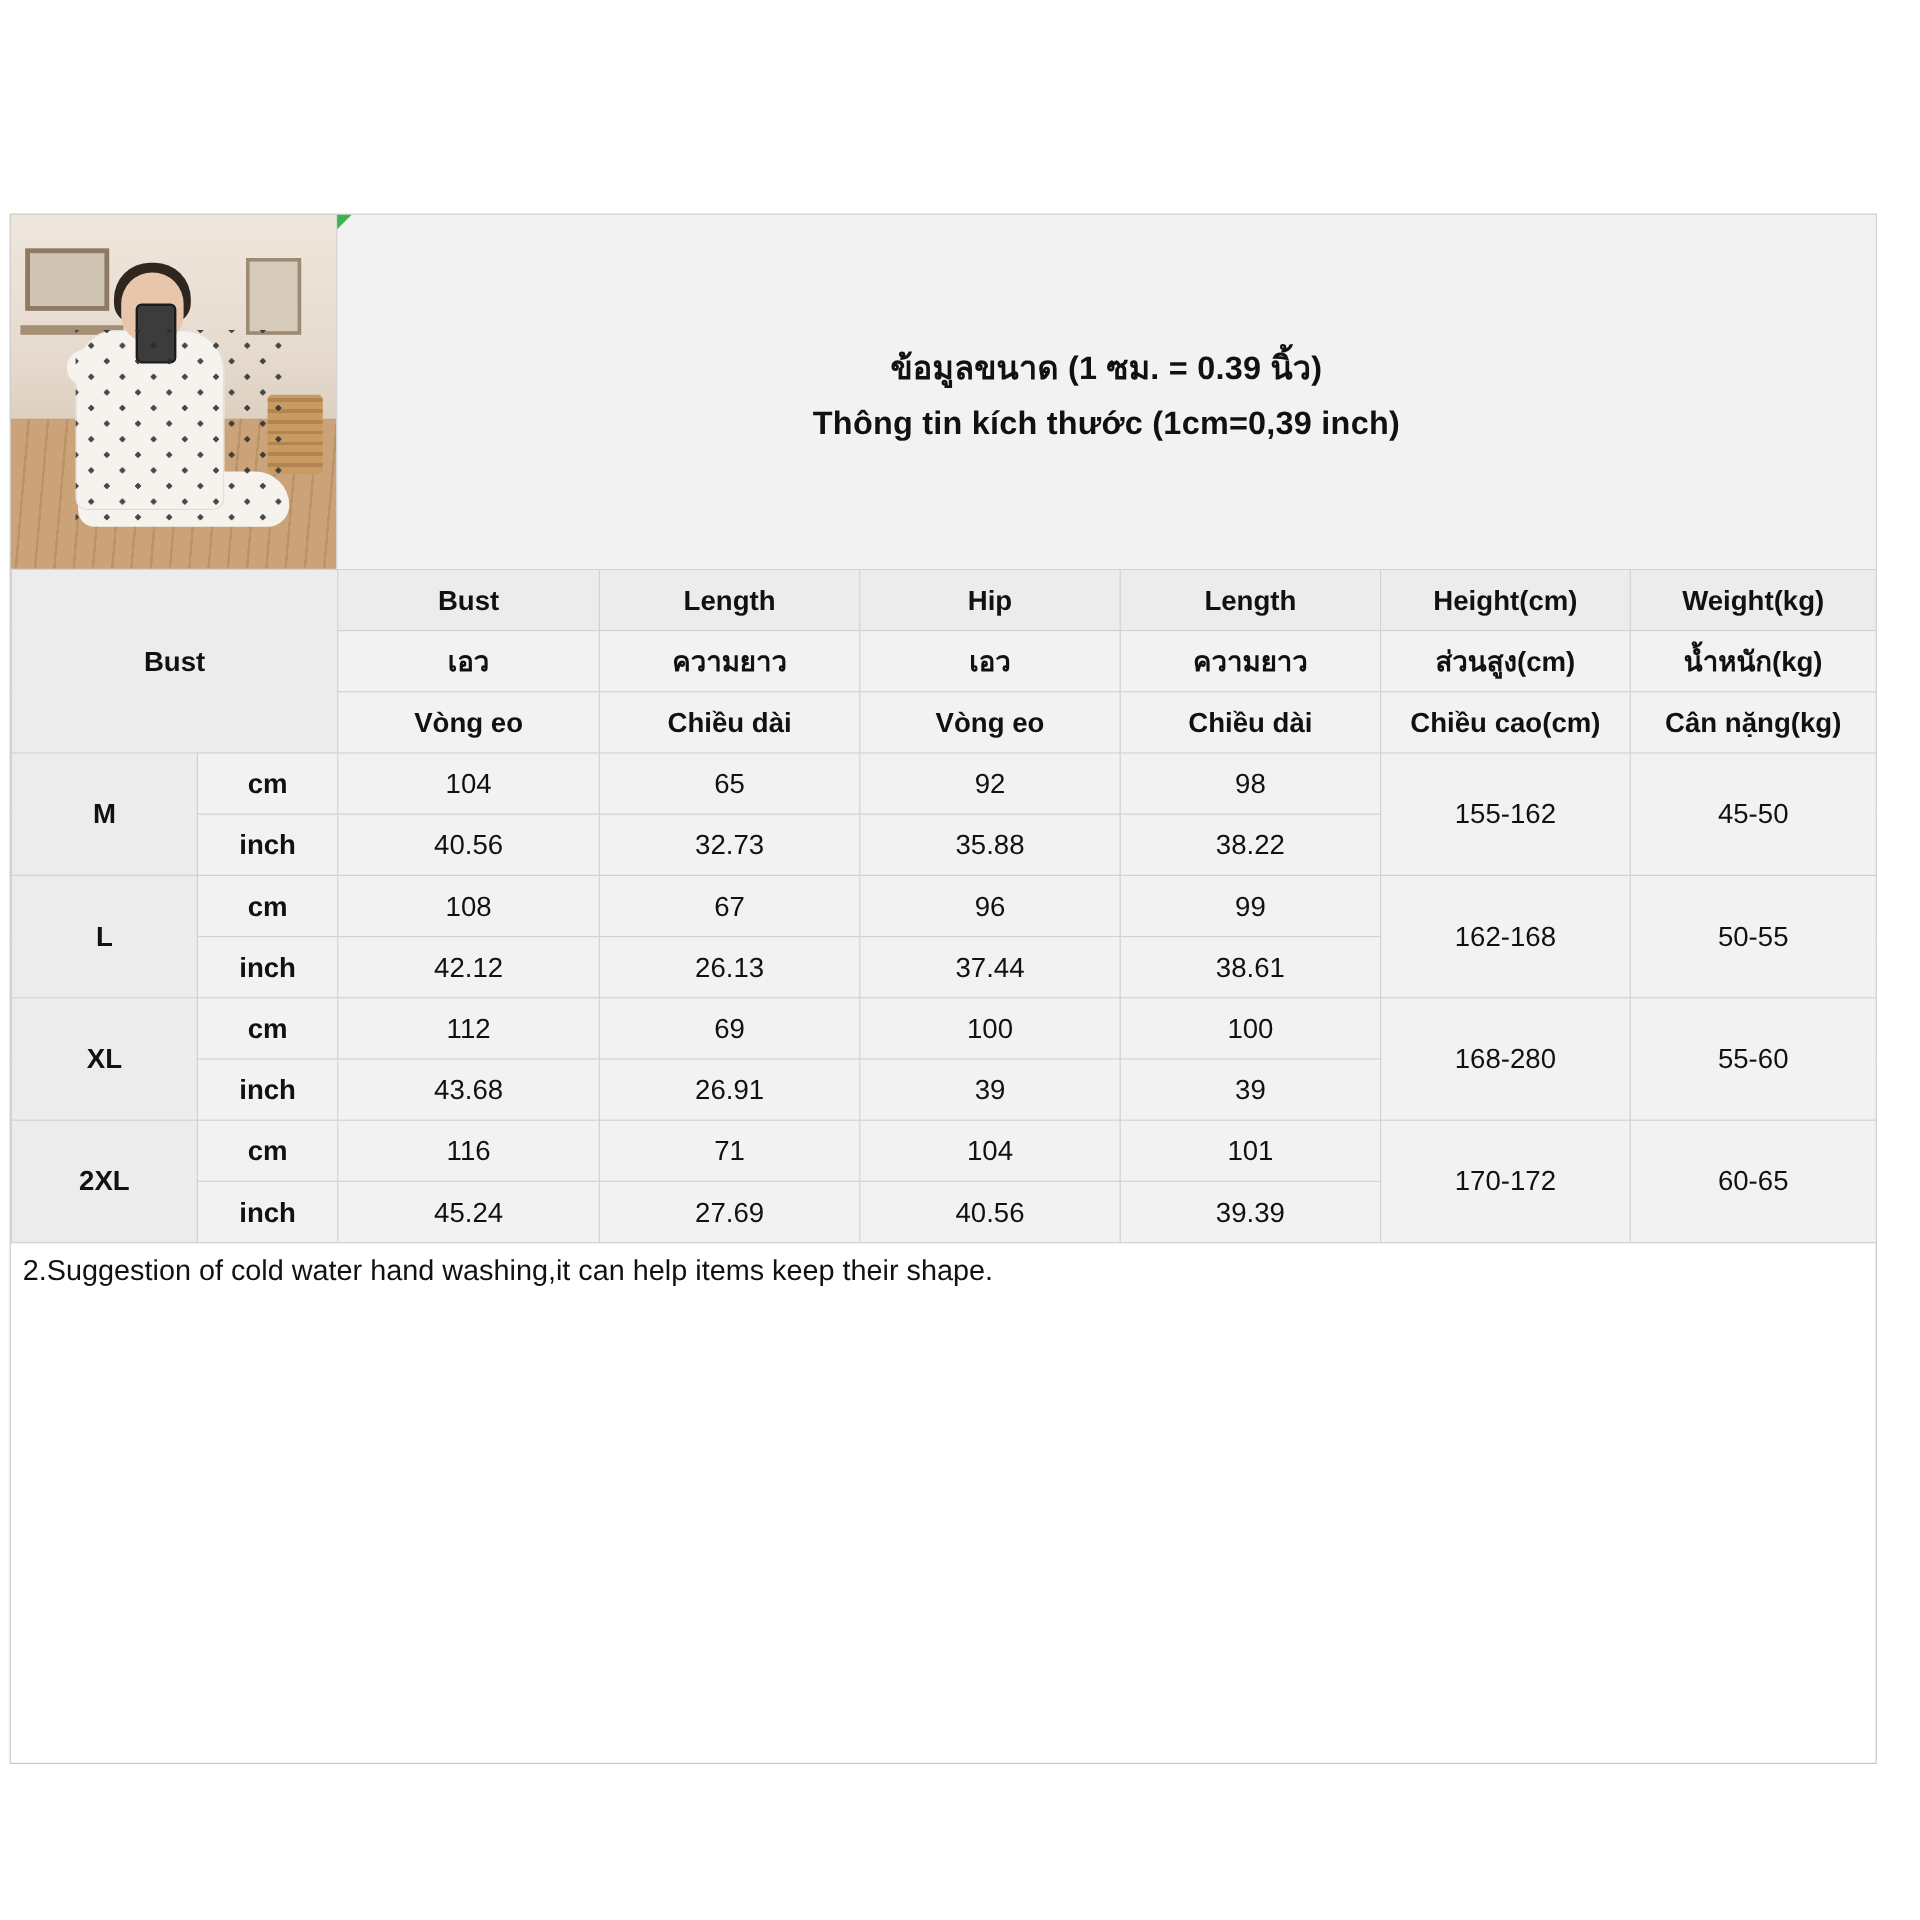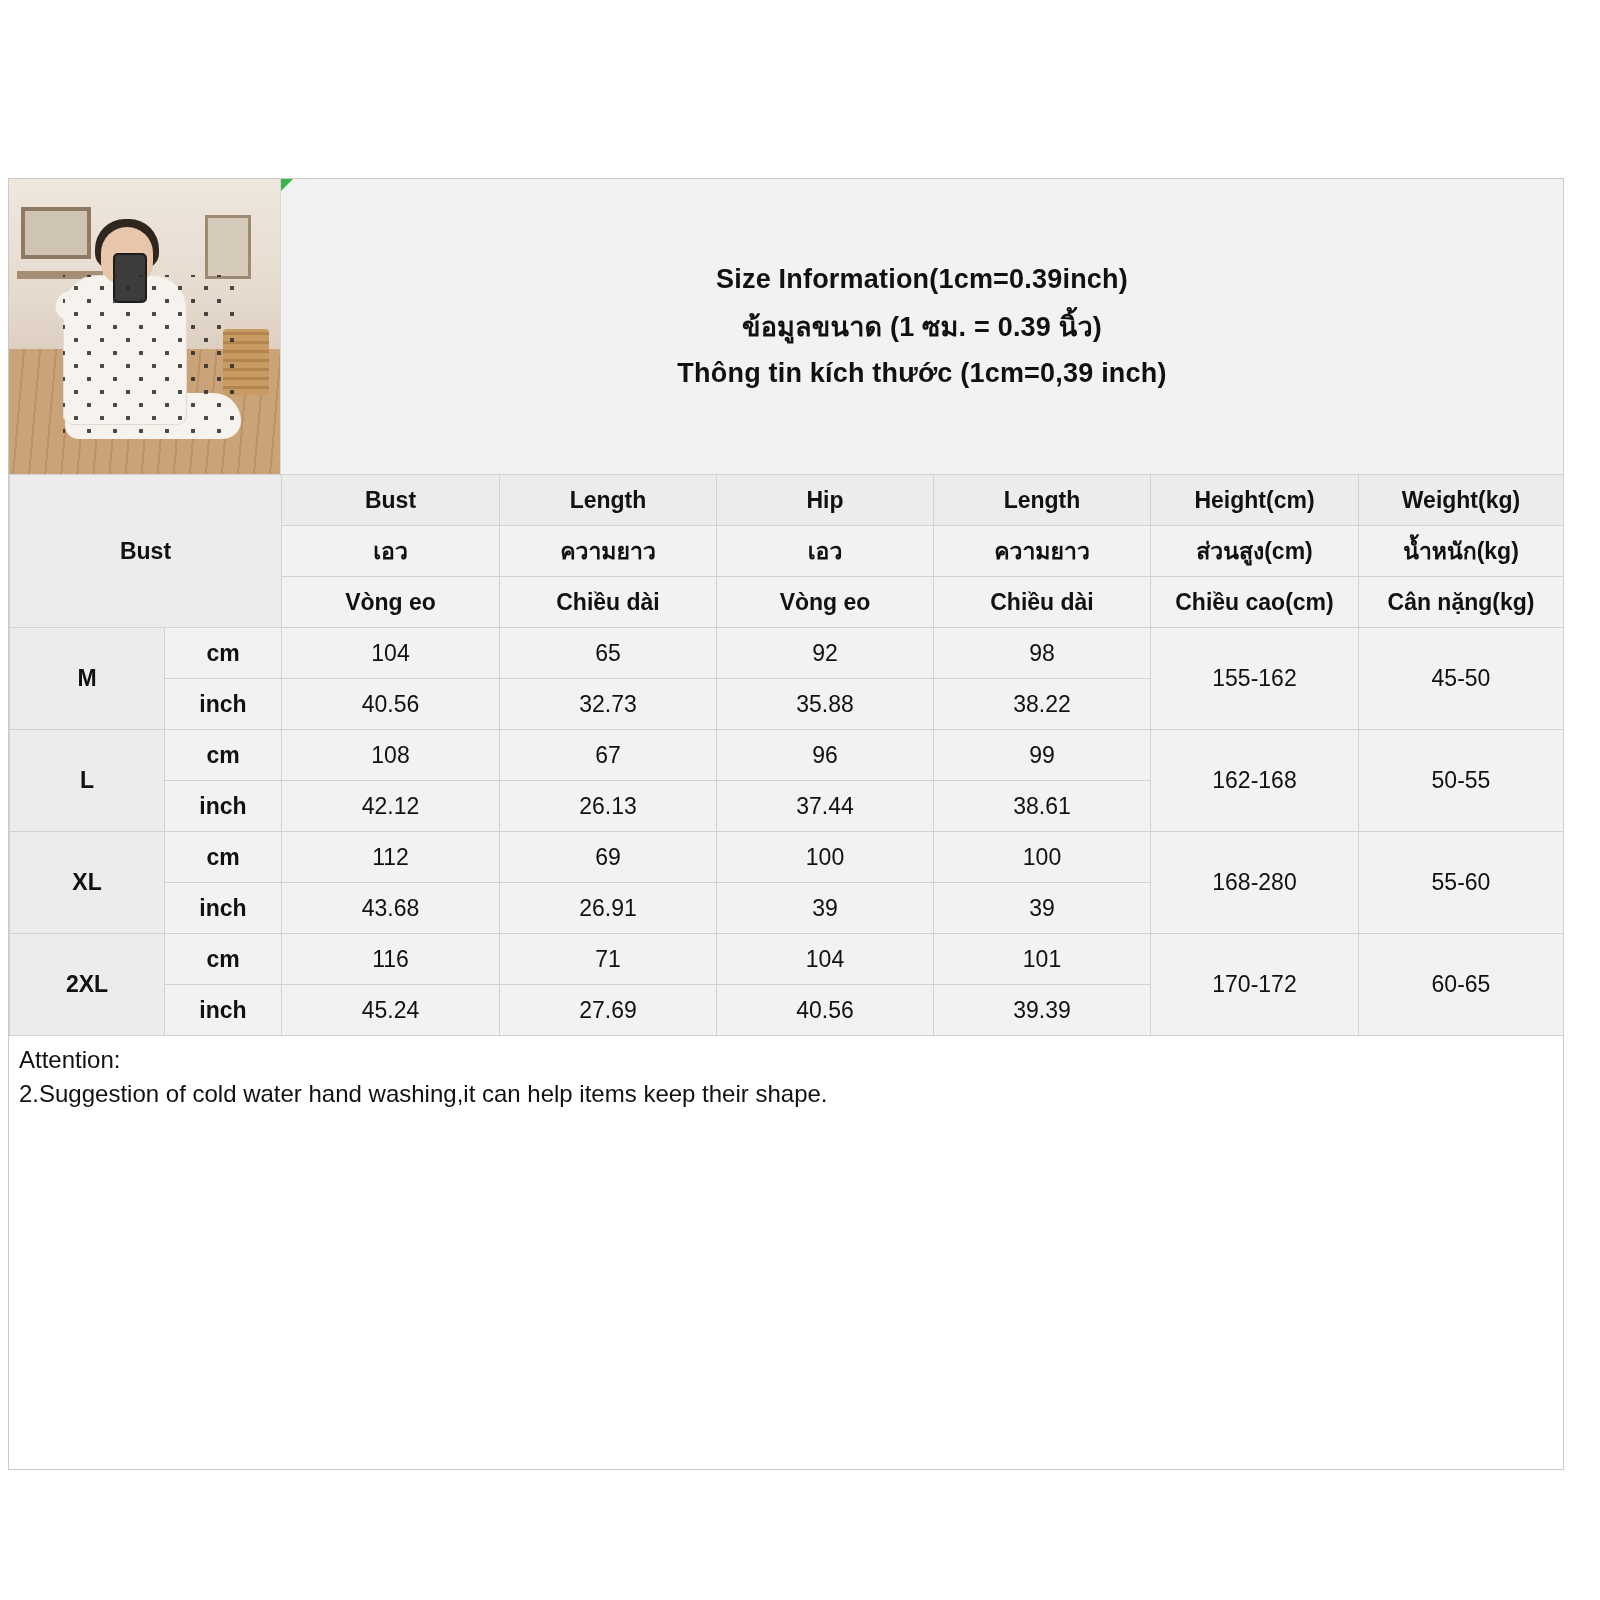--- a/index.html
+++ b/index.html
@@ -212,21 +212,20 @@
         <div class="ph-legs"></div>
         <div class="ph-body"></div>
         <div class="ph-hair"></div>
         <div class="ph-head"></div>
         <div class="ph-arm"></div>
         <div class="ph-phone"></div>
         <div class="ph-dots"></div>
       </div>
       <div class="green-tick"></div>
       <div class="title-box">
-        <div class="title-line">Size Information(1cm=0.39inch)</div>
         <div class="title-line">ข้อมูลขนาด (1 ซม. = 0.39 นิ้ว)</div>
         <div class="title-line">Thông tin kích thước (1cm=0,39 inch)</div>
       </div>
     </div>
 
     <table class="size-table">
       <colgroup>
         <col style="width:155px">
         <col style="width:117px">
         <col style="width:218px">
@@ -334,18 +333,17 @@
           <td class="unit">inch</td>
           <td class="val">45.24</td>
           <td class="val">27.69</td>
           <td class="val">40.56</td>
           <td class="val">39.39</td>
         </tr>
       </tbody>
     </table>
 
     <div class="attention">
-      <p>Attention:</p>
       <p>2.Suggestion of cold water hand washing,it can help items keep their shape.</p>
     </div>
 
   </div>
 </div>
 
 </body></html>

